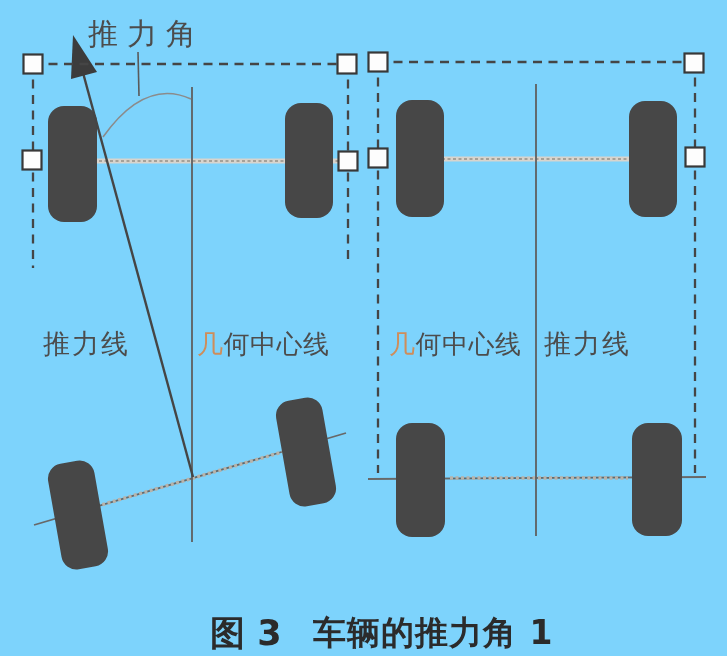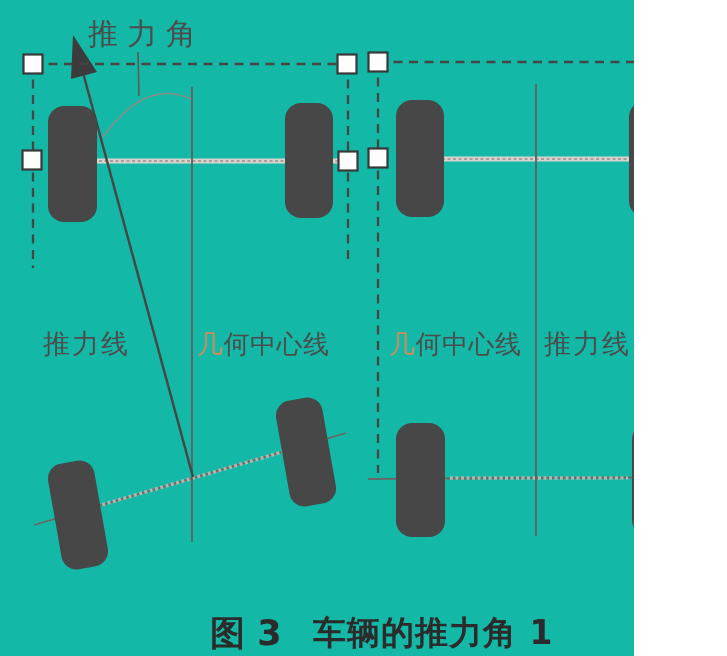--- a/index.html
+++ b/index.html
@@ -1,19 +1,19 @@
 <!DOCTYPE html>
 <html><head>
 <meta charset="utf-8">
 <style>
   html,body { margin:0; padding:0; background:#ffffff; }
   .stage {
     position:relative;
-    width:634px; height:656px;
-    background:#14b8a6;
+    width:727px; height:656px;
+    background:#7dd3fc;
     font-family:"DejaVu Sans", sans-serif;
     overflow:hidden;
   }
   svg { display:block; }
   svg text { font-family:"DejaVu Sans", sans-serif; fill:#4c4c4c; }
 
   .dash-box  { fill:none; stroke:#454545; stroke-width:2.3; stroke-dasharray:9 6.5; }
   .handle    { fill:#fdfdfd; stroke:#383838; stroke-width:2.2; }
   .axle-base { stroke:#d8d4cd; stroke-width:5; fill:none; }
   .axle-tex  { stroke:#a5a199; stroke-width:2; stroke-dasharray:3 2.5; fill:none; }

